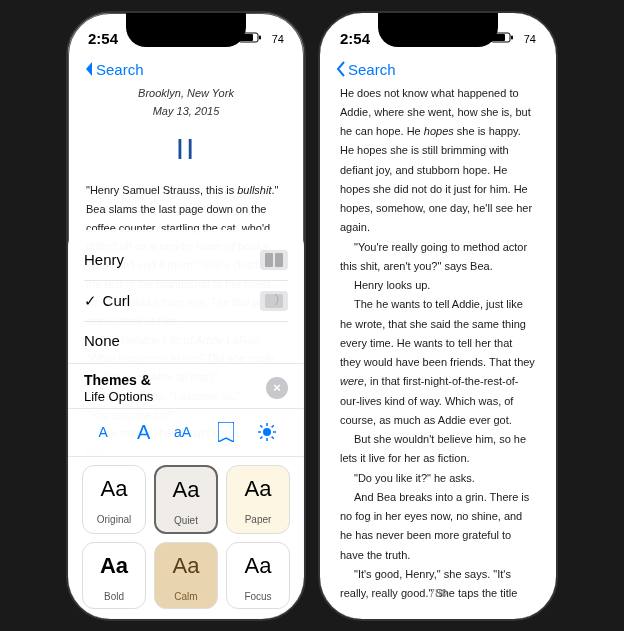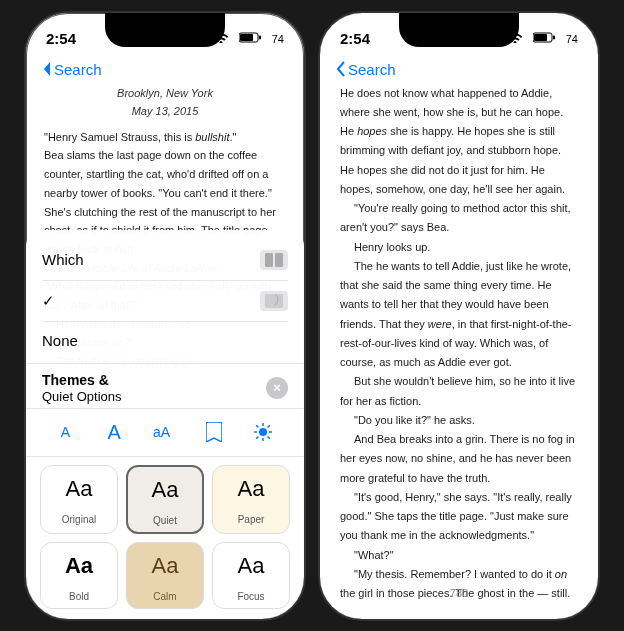--- a/index.html
+++ b/index.html
@@ -12,21 +12,21 @@
       justify-content: center;
       font-family: -apple-system, BlinkMacSystemFont, 'Helvetica Neue', sans-serif;
       overflow: hidden;
     }
     .phones-container {
       display: flex;
       gap: 12px;
       align-items: center;
     }
     .phone {
-      width: 282px;
+      width: 240px;
       height: 610px;
       background: #fff;
       border-radius: 44px;
       overflow: hidden;
       position: relative;
       border: 2px solid #333;
       box-shadow: 0 0 0 1px #555 inset;
     }
     .phone-inner {
       width: 100%;
@@ -297,61 +297,63 @@
           <span style="color:#007AFF;font-size:15px;">Search</span>
         </div>
       </div>
 
       <div class="book-content">
         <div class="book-header">
           <div class="location">
             <span>Brooklyn, New York</span><br>
             <span>May 13, 2015</span>
           </div>
+          <div class="chapter-number">II</div>
         </div>
         <div class="book-text">
           <p>"Henry Samuel Strauss, this is <em>bullshit</em>."</p>
           <p>Bea slams the last page down on the coffee counter, startling the cat, who'd drifted off on a nearby tower of books. "You can't end it there." She's clutching the rest of the manuscript to her chest, as if to shield it from him. The title page stares back at him.</p>
           <p style="text-indent:12px; font-style:italic;">The Invisible Life of Addie LaRue.</p>
           <p>"What happened to her? Did she really go with Luc? After all that?"</p>
           <p style="text-indent:12px;">Henry shrugs. "I assume so."</p>
           <p>"<em>You assume so?</em>"</p>
           <p style="text-indent:12px;">The truth is, he doesn't know.</p>
           <p style="color:#aaa;">He's s...<br>scribe th...<br>them in...<br>hands b...</p>
         </div>
       </div>
 
       <div class="overlay-panel">
 
         <div class="slide-menu">
           <div class="slide-item">
-            <span class="label">Which</span>
+            <span class="label">Henry</span>
             <div class="icon-right">
               <svg width="18" height="14" viewBox="0 0 18 14">
                   <rect x="0" y="0" width="8" height="14" rx="1" fill="#aaa"></rect>
                   <rect x="10" y="0" width="8" height="14" rx="1" fill="#aaa"></rect>
                 </svg>
             </div>
           </div>
           <div class="slide-item">
             <span class="check">✓</span>
+            <span class="label">Curl</span>
             <div class="icon-right">
               <svg width="18" height="14" viewBox="0 0 18 14">
                   <path d="M2 0 h14 q2 0 2 2 v10 q0 2-2 2 h-14 q-2 0-2-2 v-10 q0-2 2-2z" fill="#ccc"></path>
                   <path d="M10 0 q3 2 3 5 q0 4-3 6" fill="none" stroke="#aaa" stroke-width="1"></path>
                 </svg>
             </div>
           </div>
           <div class="slide-item">
             <span class="label">None</span>
           </div>
         </div>
 
         <div class="themes-header">
-          <span class="themes-title">Themes &amp; <br><span style="font-weight:400;font-size:13px;">Quiet Options</span></span>
+          <span class="themes-title">Themes &amp; <br><span style="font-weight:400;font-size:13px;">Life Options</span></span>
           <div class="close-btn">×</div>
         </div>
 
         <div class="font-controls">
           <span class="font-btn" style="font-size:14px;color:#007AFF;">A</span>
           <span class="font-btn large" style="font-size:20px;color:#007AFF;">A</span>
           <span class="icon-ctrl">
             <svg width="22" height="22" viewBox="0 0 22 22">
                 <text x="0" y="16" font-size="14" fill="#007AFF">aA</text>
               </svg>
@@ -437,21 +439,21 @@
             </svg>
           <span style="color:#007AFF;font-size:15px;">Search</span>
         </div>
       </div>
 
       <div class="right-book-content">
         <p>He does not know what happened to Addie, where she went, how she is, but he can hope. He <em>hopes</em> she is happy. He hopes she is still brimming with defiant joy, and stubborn hope. He hopes she did not do it just for him. He hopes, somehow, one day, he'll see her again.</p>
         <p style="text-indent:14px;">"You're really going to method actor this shit, aren't you?" says Bea.</p>
         <p style="text-indent:14px;">Henry looks up.</p>
         <p style="text-indent:14px;">The he wants to tell Addie, just like he wrote, that she said the same thing every time. He wants to tell her that they would have been friends. That they <em>were</em>, in that first-night-of-the-rest-of-our-lives kind of way. Which was, of course, as much as Addie ever got.</p>
-        <p style="text-indent:14px;">But she wouldn't believe him, so he into it live for her as fiction.</p>
+        <p style="text-indent:14px;">But she wouldn't believe him, so he lets it live for her as fiction.</p>
         <p style="text-indent:14px;">"Do you like it?" he asks.</p>
         <p style="text-indent:14px;">And Bea breaks into a grin. There is no fog in her eyes now, no shine, and he has never been more grateful to have the truth.</p>
         <p style="text-indent:14px;">"It's good, Henry," she says. "It's really, really good." She taps the title page. "Just make sure you thank me in the acknowledgments."</p>
         <p style="text-indent:14px;">"What?"</p>
         <p style="text-indent:14px;">"My thesis. Remember? I wanted to do it <em>on</em> the girl in those pieces. The ghost in the — still. That's her, isn't it?"</p>
 
       </div>
 
       <div class="page-num">780</div>
     </div>

